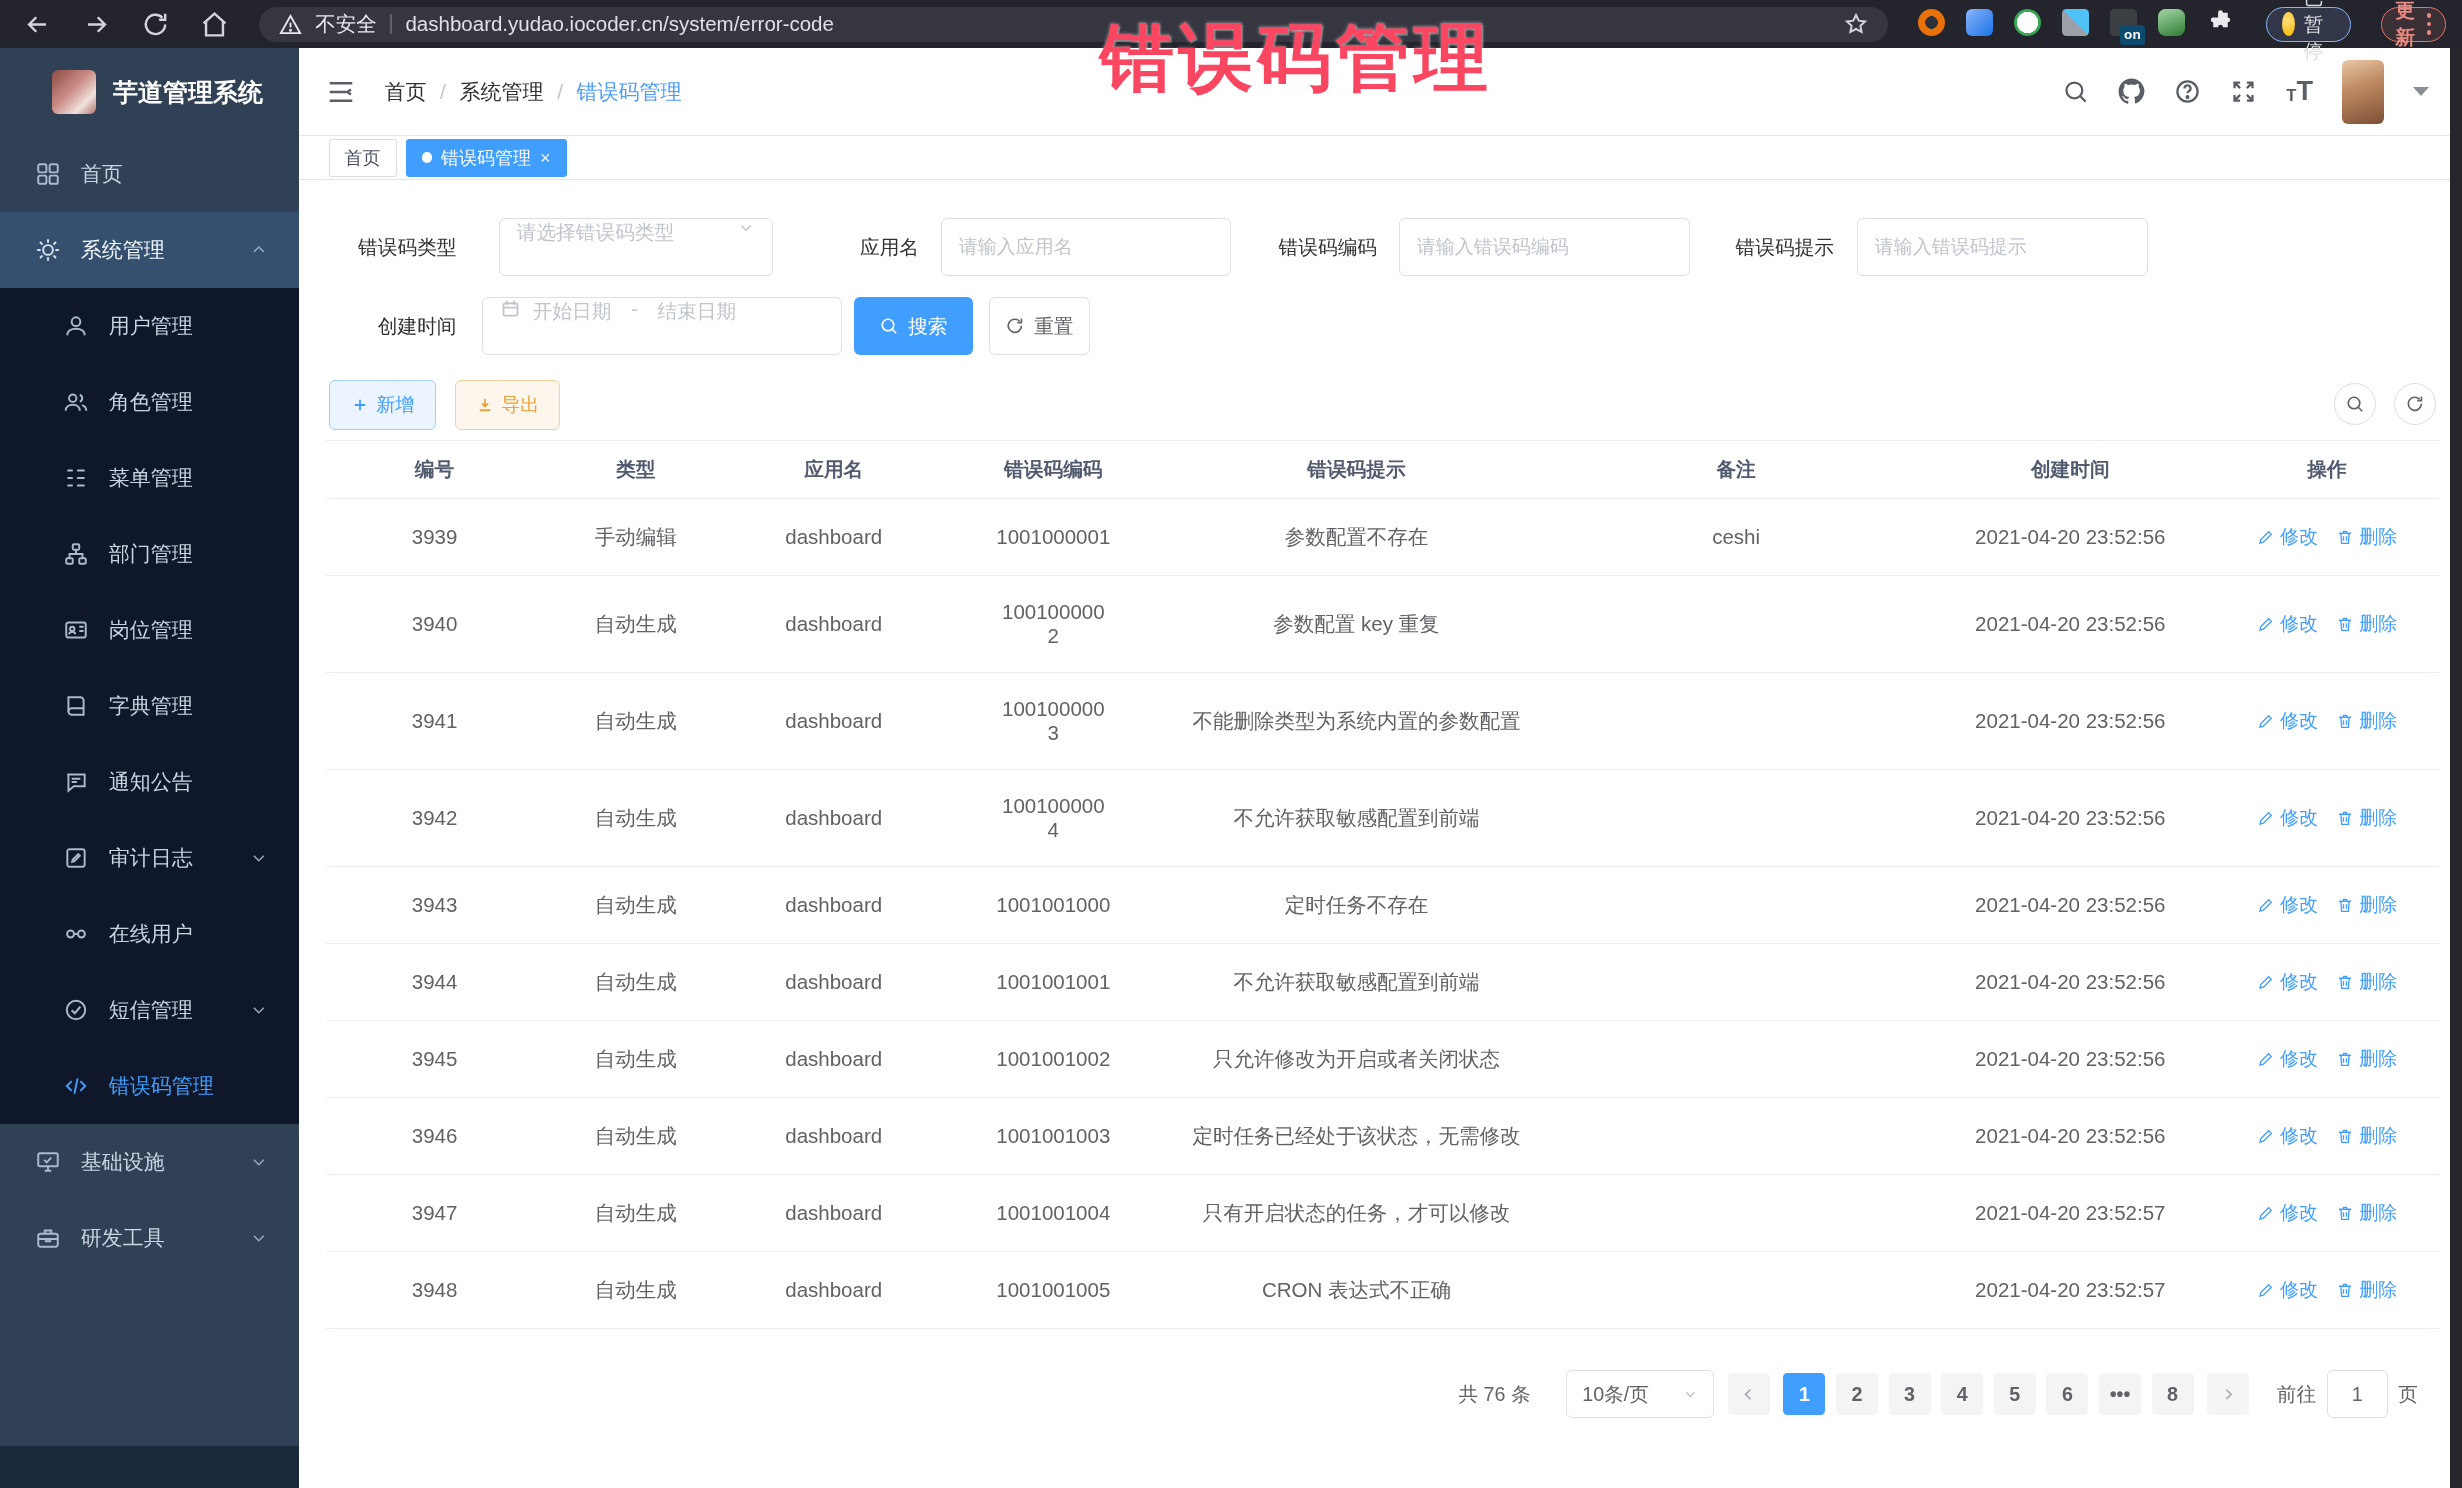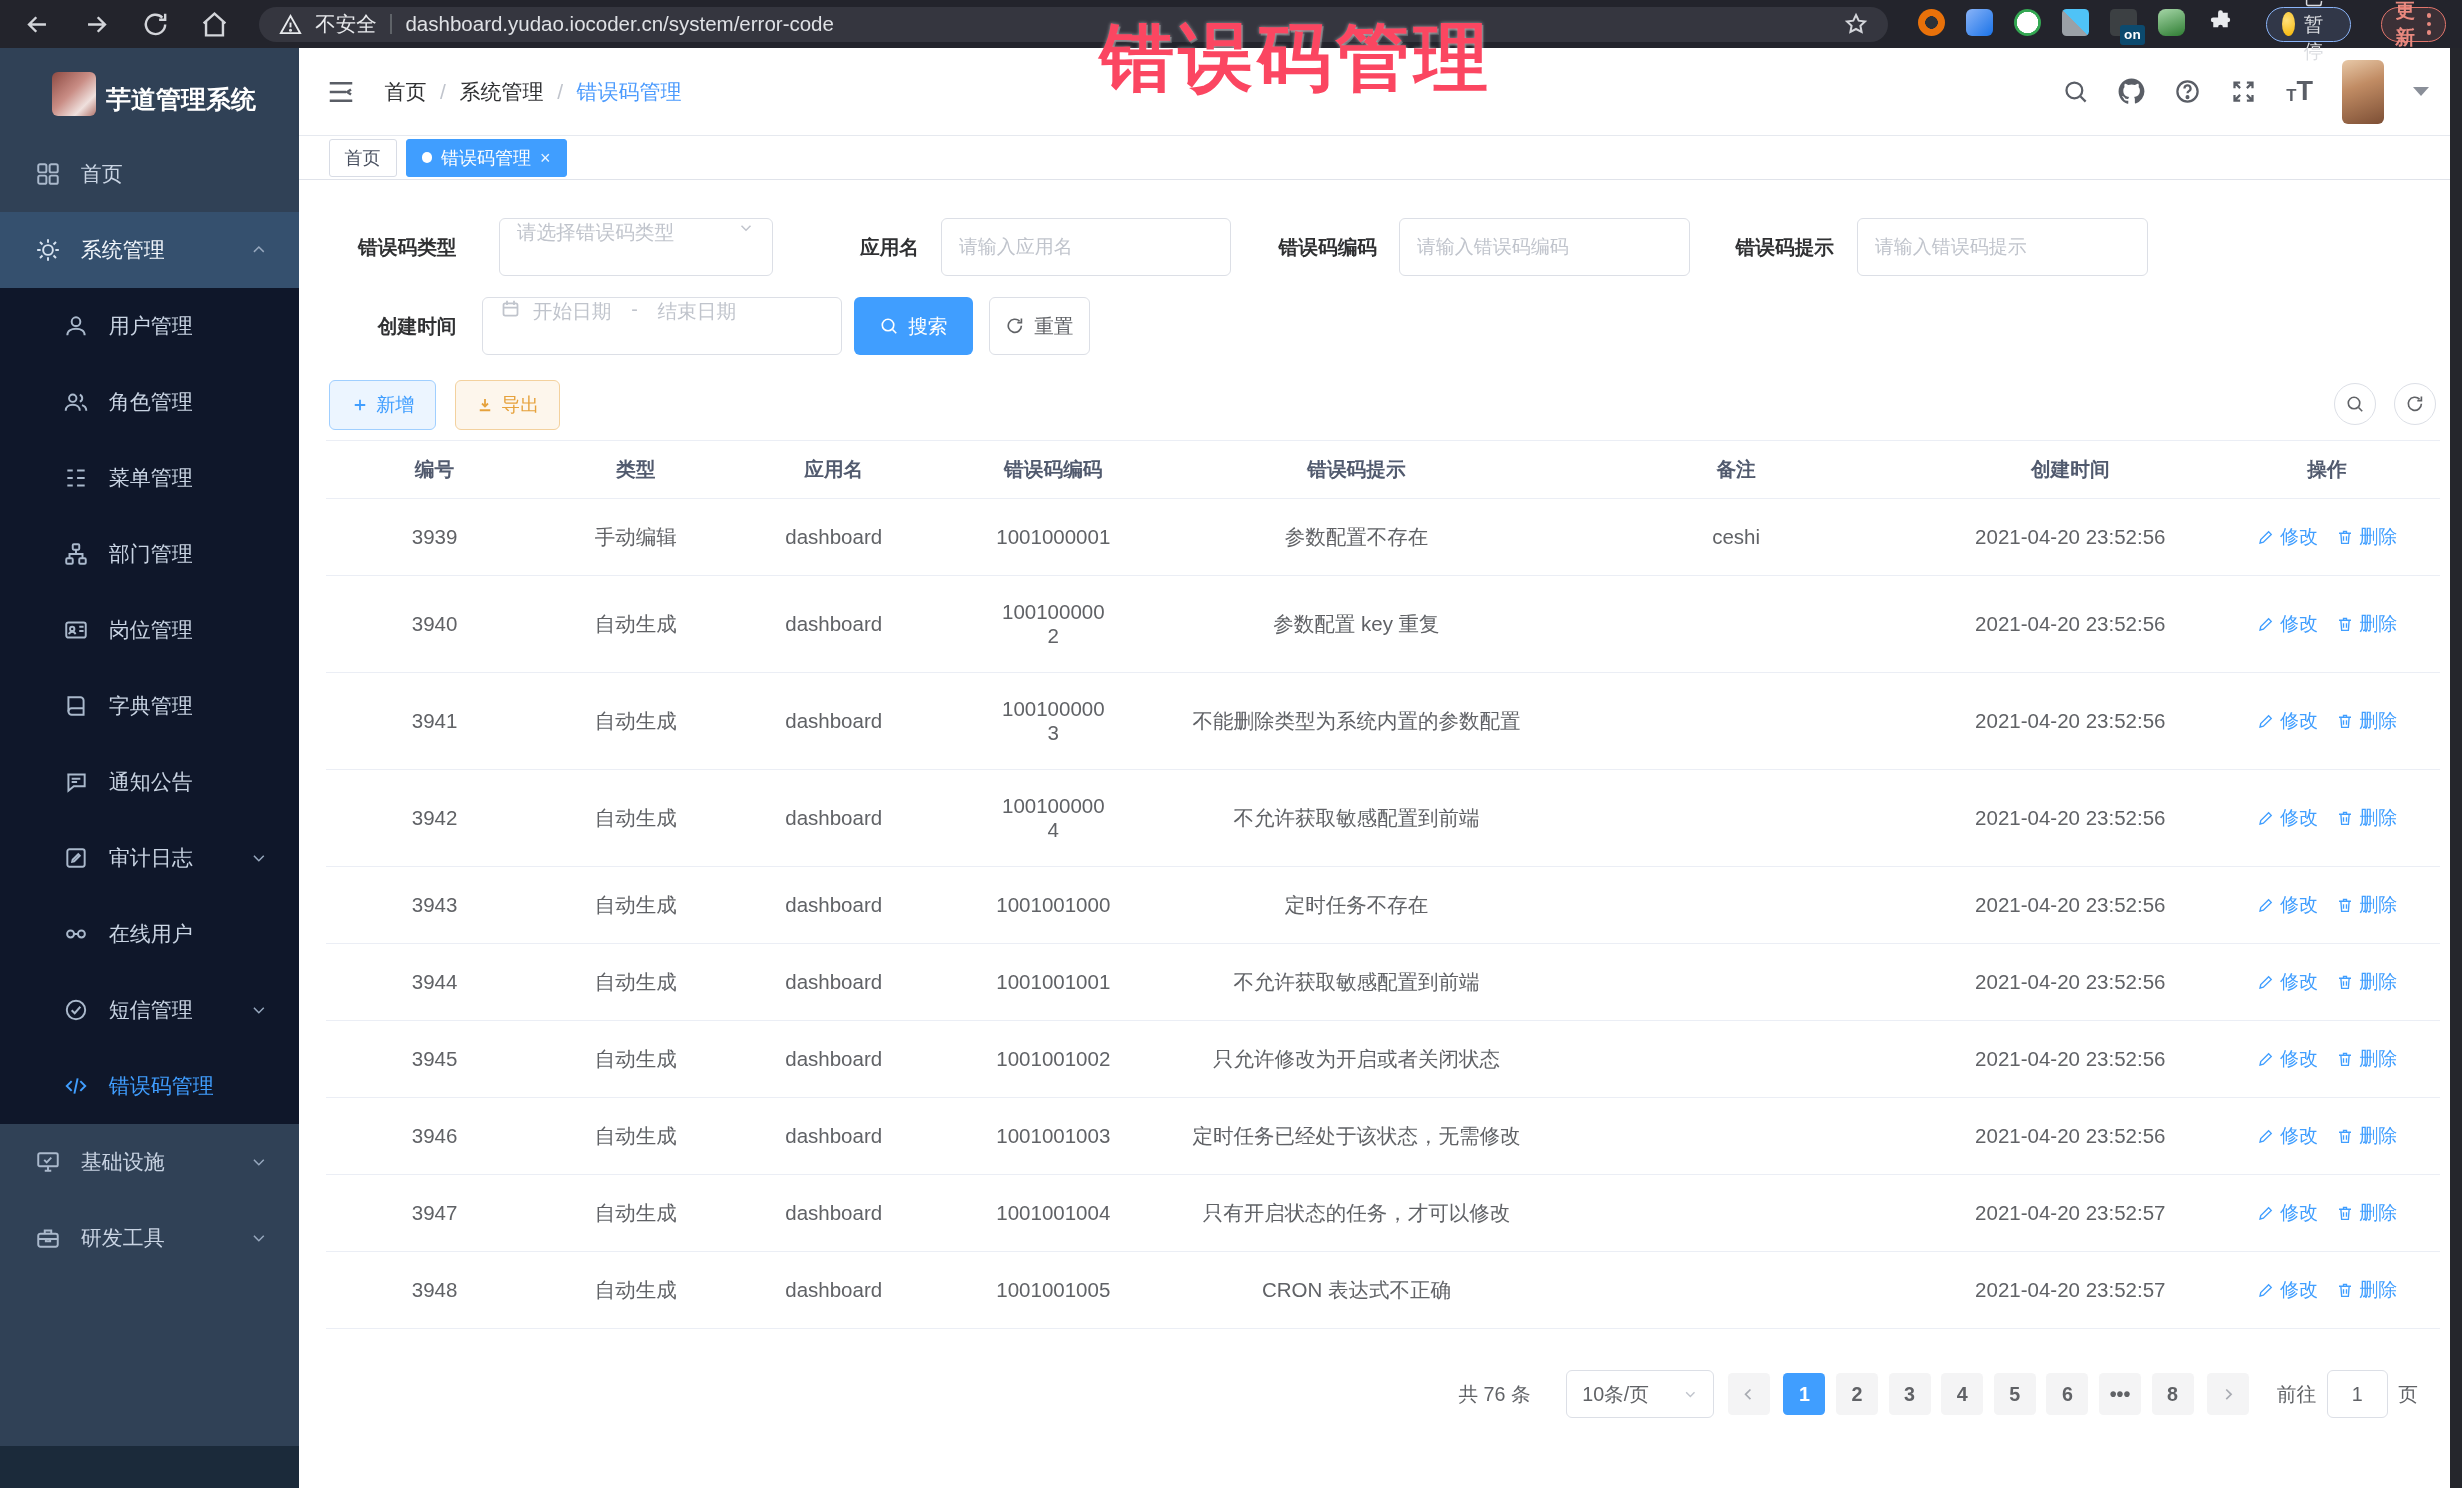--- a/index.html
+++ b/index.html
@@ -22,21 +22,21 @@
   .emoji-face{width:24px;height:24px;border-radius:50%;background:radial-gradient(circle at 35% 35%,#ffe07a,#f4b400)}
   .update-pill{height:35px;border:1.5px solid #e2756b;background:rgba(242,139,130,.12);border-radius:17.4px;display:flex;align-items:center;gap:12px;padding:0 13.6px;color:#e9897f;font-size:19.7px;font-weight:600;cursor:pointer}
   .vdots{display:flex;flex-direction:column;gap:3.8px}
   .vdots i{width:4.5px;height:4.5px;border-radius:50%;background:#e9897f}
 
   
   .overlay-title{position:absolute;left:1100px;top:9px;z-index:60;font-size:74px;font-weight:700;letter-spacing:4.5px;color:#fb4661;text-shadow:0 0 3.8px rgba(255,255,255,.55),1.5px 1.5px 0 rgba(255,255,255,.25);pointer-events:none}
 
   
   .sidebar{position:absolute;left:0;top:48px;width:299px;height:1440px;background:#304156;overflow:hidden}
-  .logo-row{display:flex;align-items:flex-end;gap:10px;padding:19.7px 0 19.7px 52px;height:88px}
+  .logo-row{display:flex;align-items:center;gap:17px;padding:19.7px 0 19.7px 52px;height:88px}
   .logo-img{width:44px;height:44px;border-radius:6px;background:linear-gradient(135deg,#8d4a42 0%,#c98d85 45%,#efe0dd 75%,#b0746c 100%)}
   .logo-title{color:#fff;font-size:25px;font-weight:700;white-space:nowrap}
   .mi{display:flex;align-items:center;height:76px;padding-left:35px;color:#c9d4e3;font-size:21px;cursor:pointer;position:relative}
   .mi .mi-ic{width:26px;height:26px;flex:0 0 auto;color:#aab9cc}
   .mi .mi-label{margin-left:19.7px;white-space:nowrap}
   .mi .mi-chev{position:absolute;right:30px;color:#97a8be;width:19.7px;height:19.7px}
   .mi.lvl2{padding-left:63px;background:#0f172a}
   .mi.parent-open{background:#35506e;color:#f2f6fb}
   .mi.parent-open .mi-ic{color:#d6e2f0}
   .mi.active{color:#409eff}
@@ -57,21 +57,21 @@
   .caret-down{width:0;height:0;border-left:8.3px solid transparent;border-right:8.3px solid transparent;border-top:9.8px solid #8a8f99;cursor:pointer}
 
   .tabbar{position:absolute;left:0;top:88px;width:100%;height:44px;background:#fff;border-bottom:1.5px solid #e0e3ea;display:flex;align-items:center;padding-left:29.5px;gap:9px}
   .tag{height:38px;display:flex;align-items:center;gap:9px;padding:0 15px;border:1.5px solid #d8dce5;background:#fff;color:#495060;font-size:18px;border-radius:3px;cursor:pointer}
   .tag.active{background:#409eff;border-color:#409eff;color:#fff}
   .tag .dot{width:10.6px;height:10.6px;border-radius:50%;background:#fff}
   .tag .close-x{font-size:18px;line-height:1;opacity:.9;cursor:pointer}
 
   
   .filters{position:absolute;left:0;top:170px;width:100%;height:136px}
-  .f-label{position:absolute;height:58px;line-height:58px;text-align:right;font-size:19.7px;font-weight:700;color:#303133;white-space:nowrap}
+  .f-label{position:absolute;height:58px;line-height:58px;text-align:right;font-size:19.7px;font-weight:400;color:#303133;white-space:nowrap}
   .f-box{position:absolute;height:58px;border:1.5px solid #dcdfe6;border-radius:6px;background:#fff;display:flex;padding:0 16.7px;font-size:19.7px;color:#c0c4cc;cursor:text}
   .f-box .ph{flex:1;white-space:nowrap;overflow:hidden}
   .f-box input{border:none;outline:none;width:100%;font-size:19px;color:#606266;font-family:inherit}
   .f-box input::placeholder{color:#c0c4cc}
   .sel-caret{width:18px;height:18px;color:#c0c4cc;flex:0 0 auto}
   .range-sep{padding:0 19.7px;color:#c0c4cc}
   .btn{position:absolute;height:58px;border-radius:6px;display:flex;align-items:center;justify-content:center;gap:9px;font-size:19.7px;cursor:pointer;border:1.5px solid transparent}
   .btn-primary{background:#409eff;color:#fff}
   .btn-plain{background:#fff;border-color:#dcdfe6;color:#606266}
 

